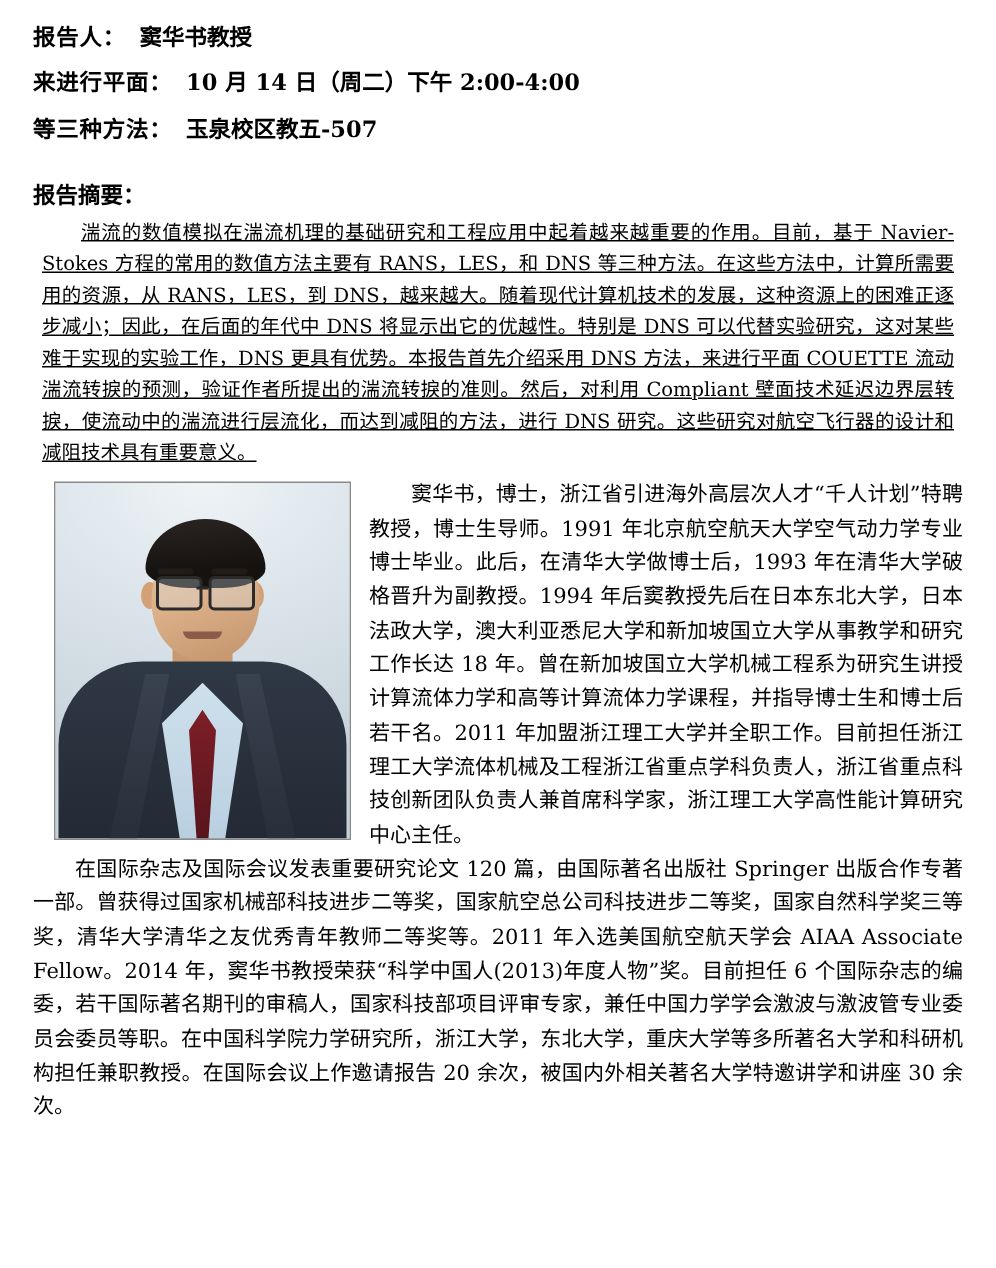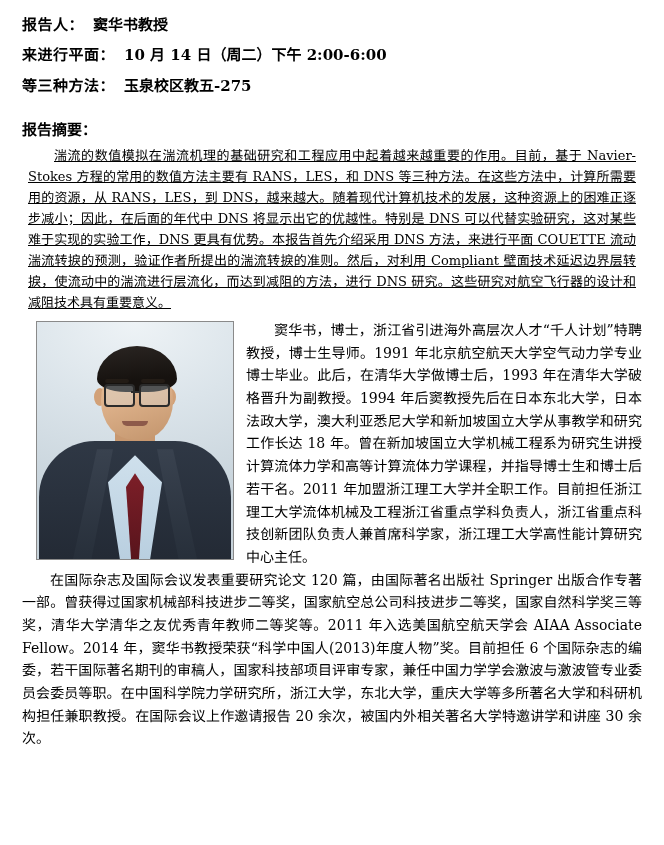--- a/index.html
+++ b/index.html
@@ -234,25 +234,25 @@
 <body>
 
 <div class="page">
 
   <div class="meta-line">
     <span class="meta-label">报告人：</span><span class="meta-value">窦华书教授</span>
   </div>
 
 
   <div class="meta-line">
-    <span class="meta-label">来进行平面：</span><span class="meta-value">10 月 14 日（周二）下午 2:00-6:00</span>
+    <span class="meta-label">来进行平面：</span><span class="meta-value">10 月 14 日（周二）下午 2:00-4:00</span>
   </div>
 
   <div class="meta-line">
-    <span class="meta-label">等三种方法：</span><span class="meta-value">玉泉校区教五-275</span>
+    <span class="meta-label">等三种方法：</span><span class="meta-value">玉泉校区教五-507</span>
   </div>
 
   <div class="section-head abstract-head">报告摘要：</div>
   <p class="body-text">湍流的数值模拟在湍流机理的基础研究和工程应用中起着越来越重要的作用。目前，基于 Navier-Stokes 方程的常用的数值方法主要有 RANS，LES，和 DNS 等三种方法。在这些方法中，计算所需要用的资源，从 RANS，LES，到 DNS，越来越大。随着现代计算机技术的发展，这种资源上的困难正逐步减小；因此，在后面的年代中 DNS 将显示出它的优越性。特别是 DNS 可以代替实验研究，这对某些难于实现的实验工作，DNS 更具有优势。本报告首先介绍采用 DNS 方法，来进行平面 COUETTE 流动湍流转捩的预测，验证作者所提出的湍流转捩的准则。然后，对利用 Compliant 壁面技术延迟边界层转捩，使流动中的湍流进行层流化，而达到减阻的方法，进行 DNS 研究。这些研究对航空飞行器的设计和减阻技术具有重要意义。</p>
 
 
   <div class="bio-wrap clearfix">
     <div class="portrait">
       <div class="p-bg"></div>
       <div class="p-body"></div>

